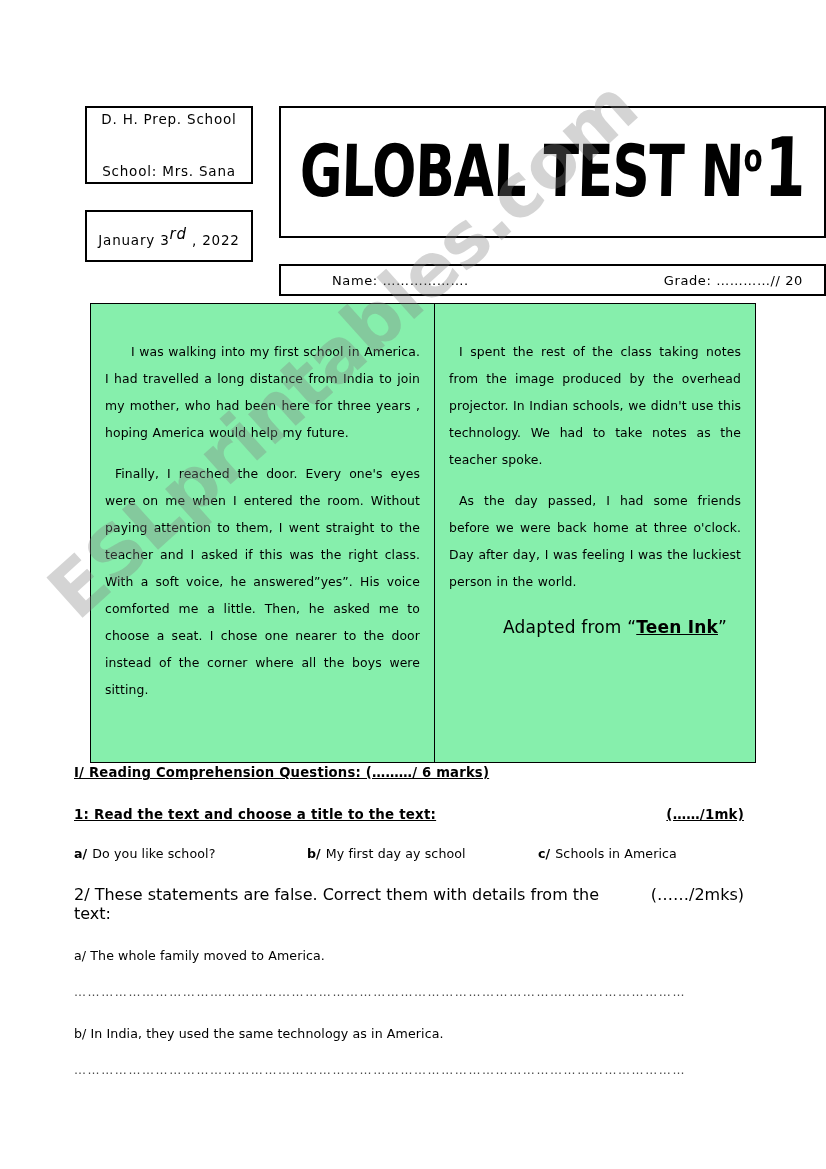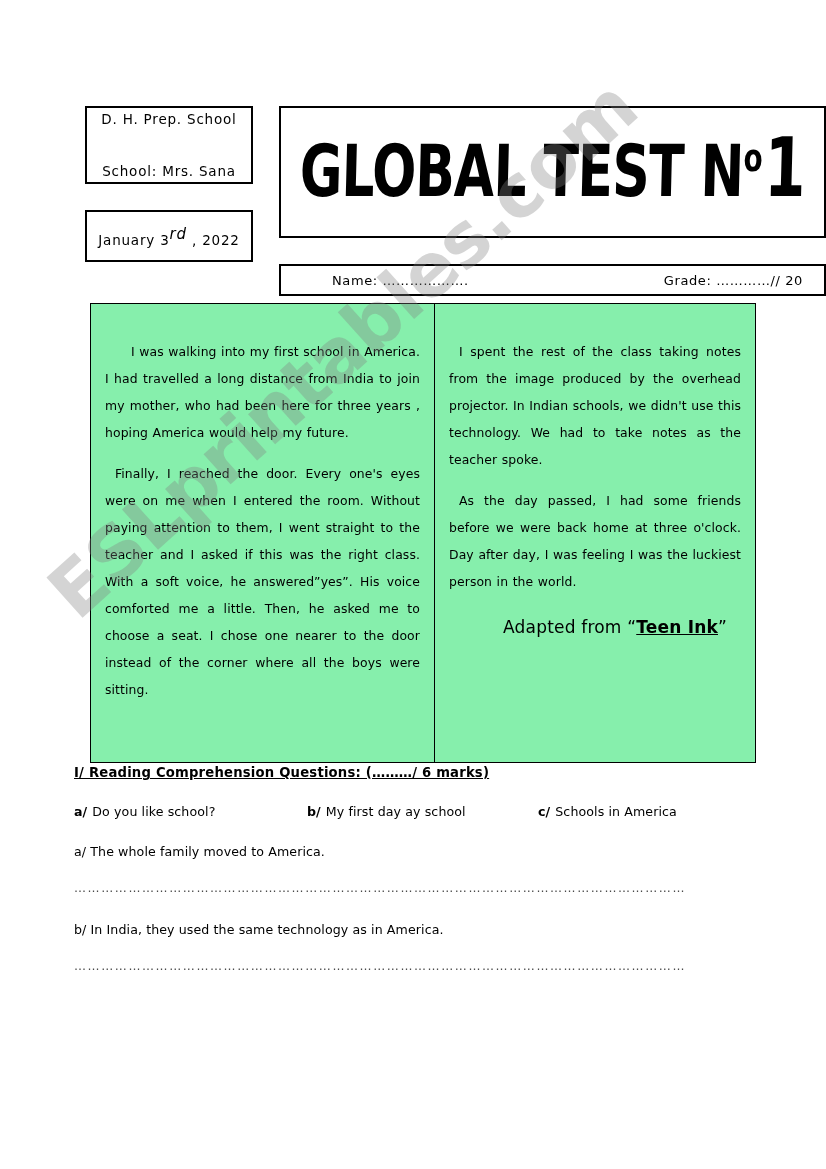--- a/index.html
+++ b/index.html
@@ -311,36 +311,44 @@
       <p class="ptxt indent-sm">I spent the rest of the class taking notes from the image produced by the overhead projector. In Indian schools, we didn't use this technology. We had to take notes as the teacher spoke.</p>
       <p class="ptxt indent-sm">As the day passed, I had some friends before we were back home at three o'clock. Day after day, I was feeling I was the luckiest person in the world.</p>
       <p class="source-line"><span>Adapted from “</span><span class="src-name">Teen Ink</span><span>”</span></p>
     </div>
   </div>
 
   <div class="q-area">
 
     <p class="q-heading">I/ Reading Comprehension Questions: (………/ 6 marks)</p>
 
+    <div class="q-title-row">
+      <span class="q-label">1: Read the text and choose a title to the text:</span>
+      <span class="q-marks">(……/1mk)</span>
+    </div>
 
     <div class="options-row">
       <div class="opt opt-a">
         <span class="opt-key">a/</span>
         <span>Do you like school?</span>
       </div>
       <div class="opt opt-b">
         <span class="opt-key">b/</span>
         <span>My first day ay school</span>
       </div>
       <div class="opt opt-c">
         <span class="opt-key">c/</span>
         <span>Schools in America</span>
       </div>
     </div>
 
+    <div class="q2-row">
+      <span class="q-label">2/ These statements are false. Correct them with details from the text:</span>
+      <span class="q-marks">(……/2mks)</span>
+    </div>
 
     <p class="stmt">a/ The whole family moved to America.</p>
     <div class="dots-line">…………………………………………………………………………………………………………………………………………………………………………………………………………………….</div>
 
     <p class="stmt">b/ In India, they used the same technology as in America.</p>
     <div class="dots-line">…………………………………………………………………………………………………………………………………………………………………………………………………………………….</div>
 
   </div>
 
 </div>

